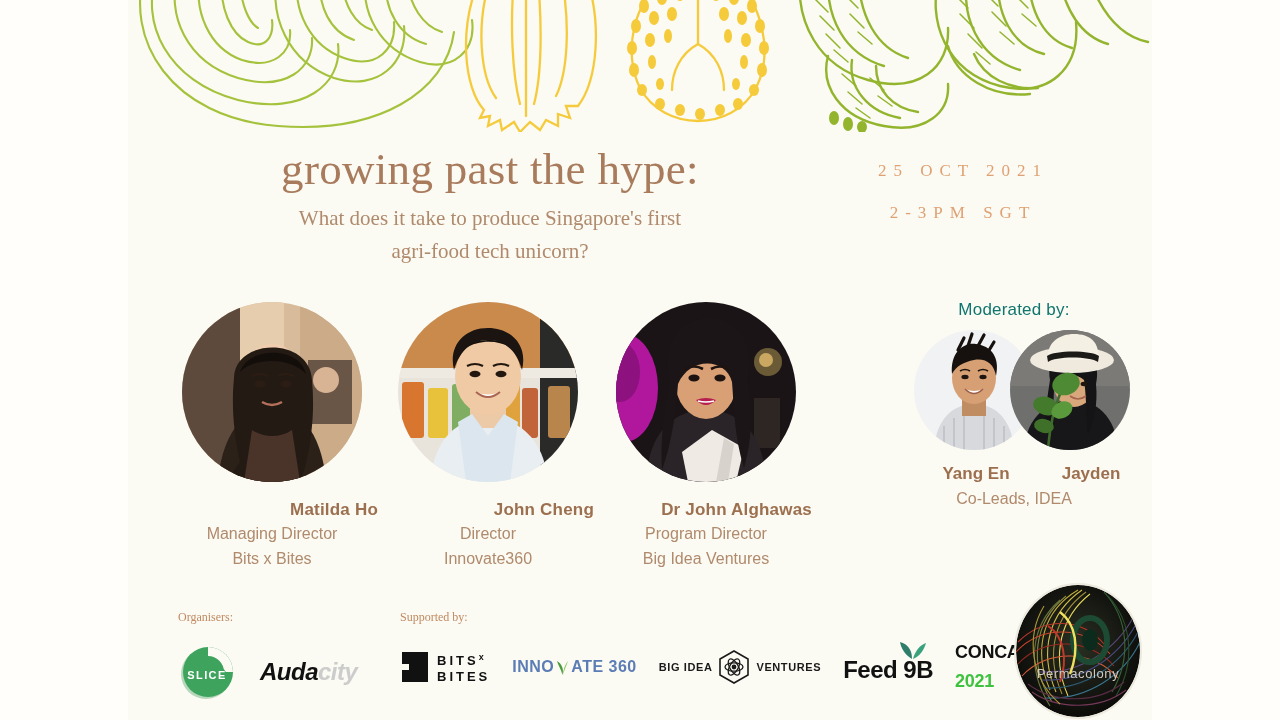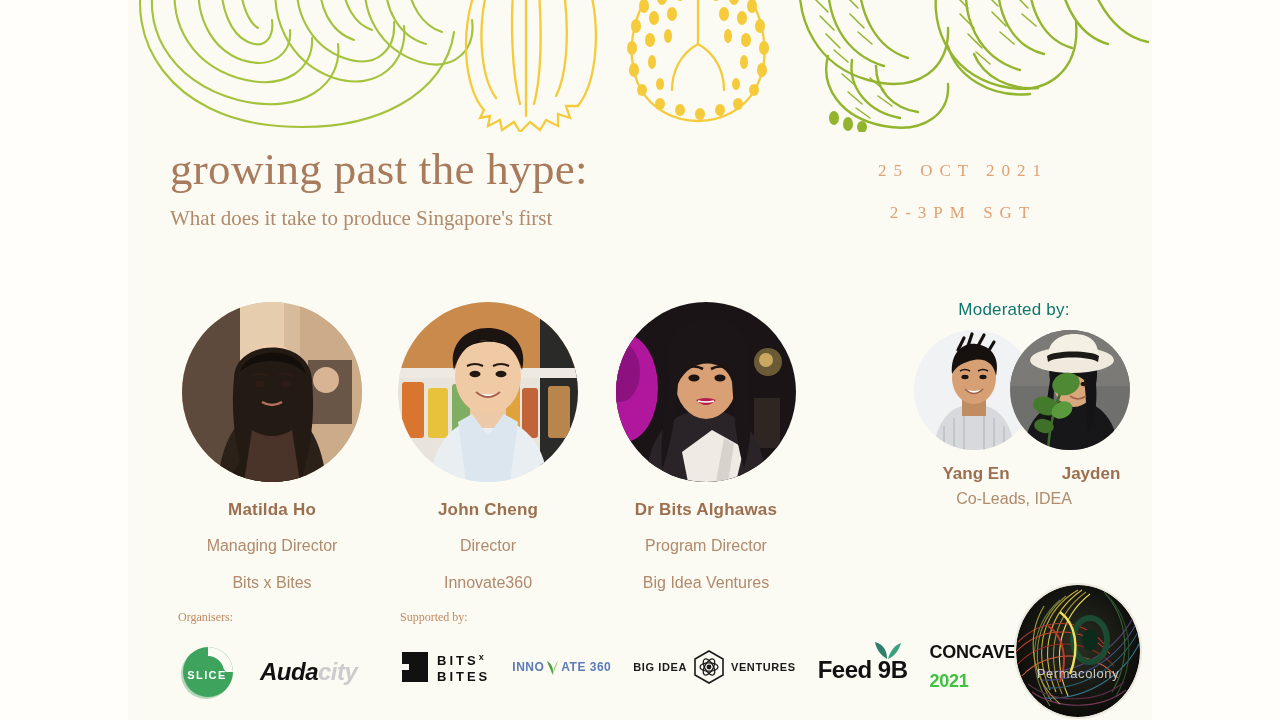--- a/index.html
+++ b/index.html
@@ -15,40 +15,40 @@
 
   .poster { position:absolute; left:128px; top:0; width:1024px; height:720px;
             background:#fbfaf3; overflow:hidden; }
 
   
   .botanical { position:absolute; left:0; top:-8px; width:1024px; height:140px; }
   .botanical svg { display:block; width:1024px; height:140px; }
 
   
   .headline-row { position:absolute; left:0; top:142px; width:1024px; height:140px; }
-  .title-block { position:absolute; left:42px; top:0; width:640px; }
+  .title-block { position:absolute; left:42px; top:0; width:640px; text-align:center; }
   .title-main { font-family:"Liberation Serif", serif; font-size:45px; line-height:54px;
                 color:#a87b5c; letter-spacing:0.3px; white-space:nowrap; }
   .title-sub { font-family:"Liberation Serif", serif; font-size:21px; line-height:33px;
                color:#b08a6c; margin-top:6px; }
 
   .date-block { position:absolute; left:680px; top:8px; width:310px; text-align:center; }
   .date-line { font-family:"Liberation Serif", serif; font-size:17px; line-height:42px;
                color:#e0a172; letter-spacing:7px; }
 
   
   .speakers { position:absolute; left:0; top:300px; width:1024px; height:275px; }
 
   .spk { position:absolute; width:212px; text-align:center; }
   .spk .photo { width:180px; height:180px; border-radius:50%; margin:0 auto;
                 overflow:hidden; position:relative; }
   .spk .photo svg { display:block; width:180px; height:180px; }
   .spk .nm { margin-top:18px; font-size:17px; font-weight:bold; color:#9c6f4f;
-             letter-spacing:0.2px; }
-  .spk .rl { font-size:16px; line-height:22px; color:#b08a6c; margin-top:15px; }
+             letter-spacing:0.2px;text-align:right; }
+  .spk .rl { font-size:16px; line-height:22px; color:#b08a6c; margin-top:3px; }
 
   #spk-0 { left:38px;  top:2px; }
   #spk-1 { left:254px; top:2px; }
   #spk-2 { left:472px; top:2px; }
 
   
   .arrows { position:absolute; left:796px; top:55px; width:72px; height:72px; }
   .arrows svg { display:block; width:72px; height:72px; }
 
   
@@ -84,21 +84,21 @@
              font-family:"Liberation Sans", sans-serif; }
   .lg-auda .k { color:#111111; }
   .lg-auda .g { color:#cccccc; }
   
   .lg-bits { display:flex; align-items:center; gap:7px; }
   .lg-bits svg { display:block; }
   .lg-bits .tx { font-size:13px; font-weight:bold; line-height:15px; color:#111111;
                  letter-spacing:3px; }
   .lg-bits .tx sup { font-size:9px; letter-spacing:0; }
   
-  .lg-inn { display:flex; align-items:center; font-size:12px; font-weight:bold;
+  .lg-inn { display:flex; align-items:center; font-size:16px; font-weight:bold;
             color:#5b7cb5; letter-spacing:0.5px; }
   .lg-inn svg { display:block; margin:0 1px; }
   
   .lg-big { display:flex; align-items:center; gap:5px; font-size:11px; font-weight:bold;
             color:#1a1a1a; letter-spacing:0.6px; }
   .lg-big svg { display:block; }
   
   .lg-feed { position:relative; font-size:24px; font-weight:bold; color:#111111;
              letter-spacing:-0.5px; padding-top:6px; }
   .lg-feed svg { position:absolute; right:6px; top:-8px; }
@@ -222,20 +222,21 @@
           <ellipse cx="720" cy="132" rx="5" ry="7"></ellipse>
           <ellipse cx="734" cy="135" rx="5" ry="6"></ellipse>
         </g>
       </svg>
     </div>
 
     <div class="headline-row">
       <div class="title-block">
         <div class="title-main">growing past the hype:</div>
         <div class="title-sub">What does it take to produce Singapore's first</div>
+        <div class="title-sub" style="margin-top:0">agri-food tech unicorn?</div>
       </div>
       <div class="date-block">
         <div class="date-line">25 OCT 2021</div>
         <div class="date-line">2-3PM SGT</div>
       </div>
     </div>
 
     <div class="speakers">
 
       <div class="spk" id="spk-0">
@@ -318,21 +319,21 @@
                      C 110 56, 74 54, 62 82 C 60 110, 56 140, 46 168
                      C 44 140, 48 106, 54 78 Z" fill="#1b1518"></path>
             <ellipse cx="78" cy="76" rx="5.6" ry="3.4" fill="#1d1310"></ellipse>
             <ellipse cx="104" cy="76" rx="5.6" ry="3.4" fill="#1d1310"></ellipse>
             <path d="M69 67 Q 78 62 87 67" stroke="#1d1310" stroke-width="2.6" fill="none"></path>
             <path d="M95 67 Q 104 62 113 67" stroke="#1d1310" stroke-width="2.6" fill="none"></path>
             <path d="M80 98 Q 90 94 100 98 Q 90 108 80 98 Z" fill="#b51e4e"></path>
             <path d="M82 99 Q 90 101 98 99" stroke="#ffffff" stroke-width="1.6" fill="none"></path>
           </svg>
         </div>
-        <div class="nm">Dr Bits Alghawas</div>
+        <div class="nm">Dr John Alghawas</div>
         <div class="rl">Program Director</div>
         <div class="rl">Big Idea Ventures</div>
       </div>
 
       <div class="arrows">
         <svg viewBox="0 0 72 72" xmlns="http://www.w3.org/2000/svg">
           <g stroke="#c4a062" stroke-width="2" fill="none" stroke-linecap="round">
             <path d="M62 10 L 14 58"></path>
             <path d="M62 10 L 52 12 M 62 10 L 60 20"></path>
             <path d="M14 58 L 22 50 M 14 58 L 22 58 M 20 64 L 28 56 M 20 64 L 28 64"></path>

